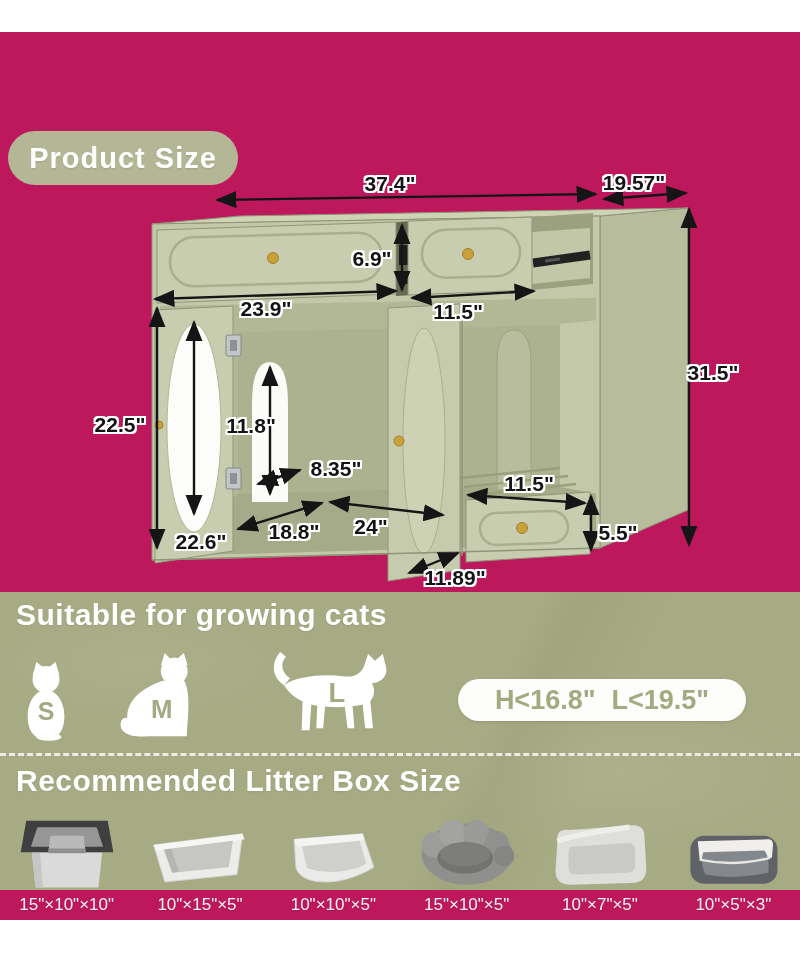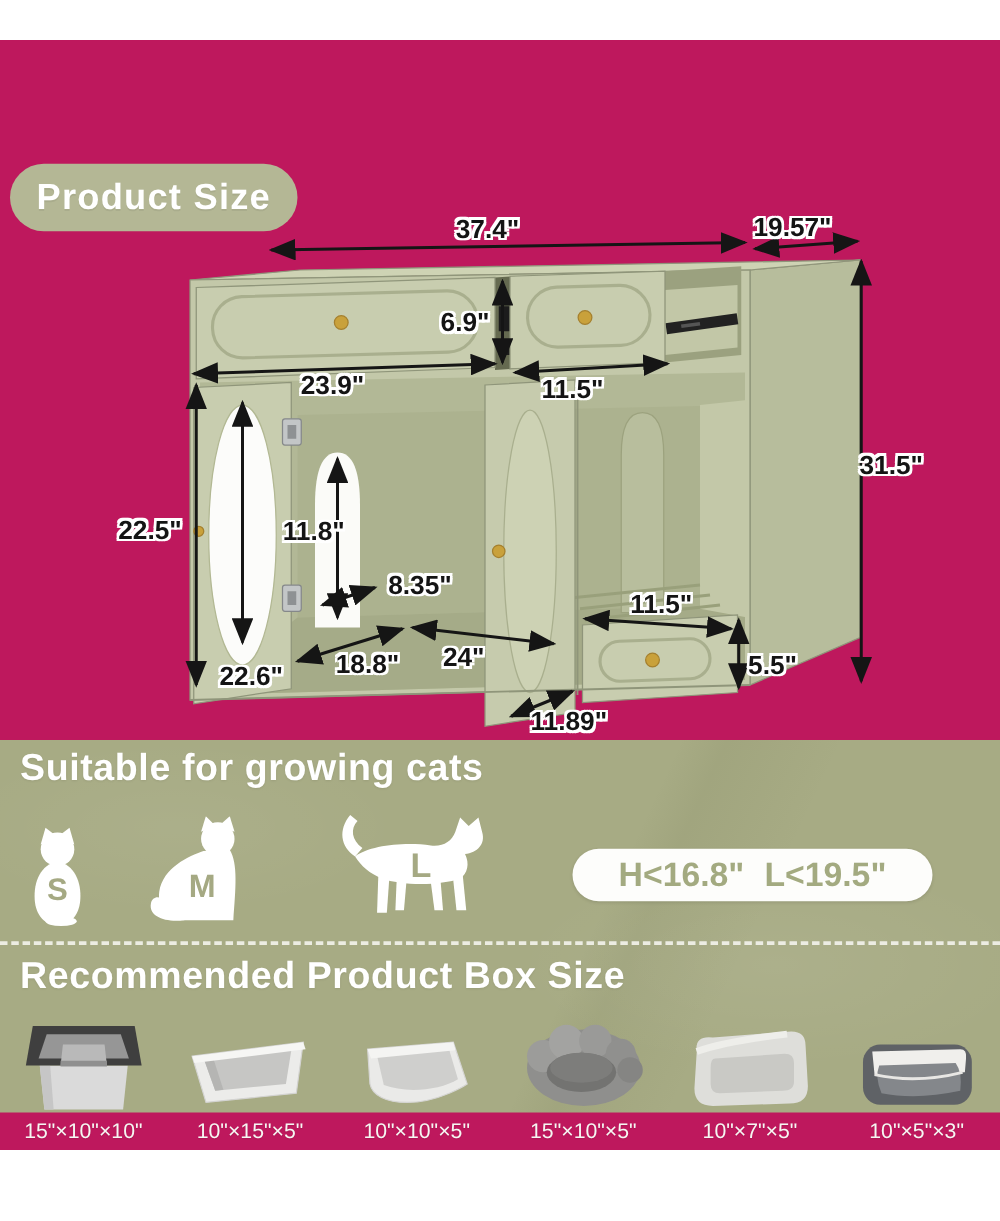--- a/index.html
+++ b/index.html
@@ -199,21 +199,21 @@
       </svg>
     </div>
 
     <div class="limit-pill">
       <span>H&lt;16.8"</span>
       <span>L&lt;19.5"</span>
     </div>
 
     <div class="divider"></div>
 
-    <div class="sec-title title-recommended">Recommended Product Box Size</div>
+    <div class="sec-title title-recommended">Recommended Litter Box Size</div>
 
     <div class="products-row">
       <div class="product">
         <svg width="118" height="88" viewBox="0 0 120 95">
           <polygon points="22,50 98,50 94,88 26,88" fill="#dadada"></polygon>
           <polygon points="22,50 26,88 34,88 31,50" fill="#c6c6c6"></polygon>
           <polygon points="16,16 104,16 110,50 10,50" fill="#3f3f3f"></polygon>
           <polygon points="28,23 92,23 99,44 21,44" fill="#969696"></polygon>
           <polygon points="42,32 78,32 80,50 40,50" fill="#b9b9b9"></polygon>
           <polygon points="40,46 80,46 80,51 40,51" fill="#8f8f8f"></polygon>

